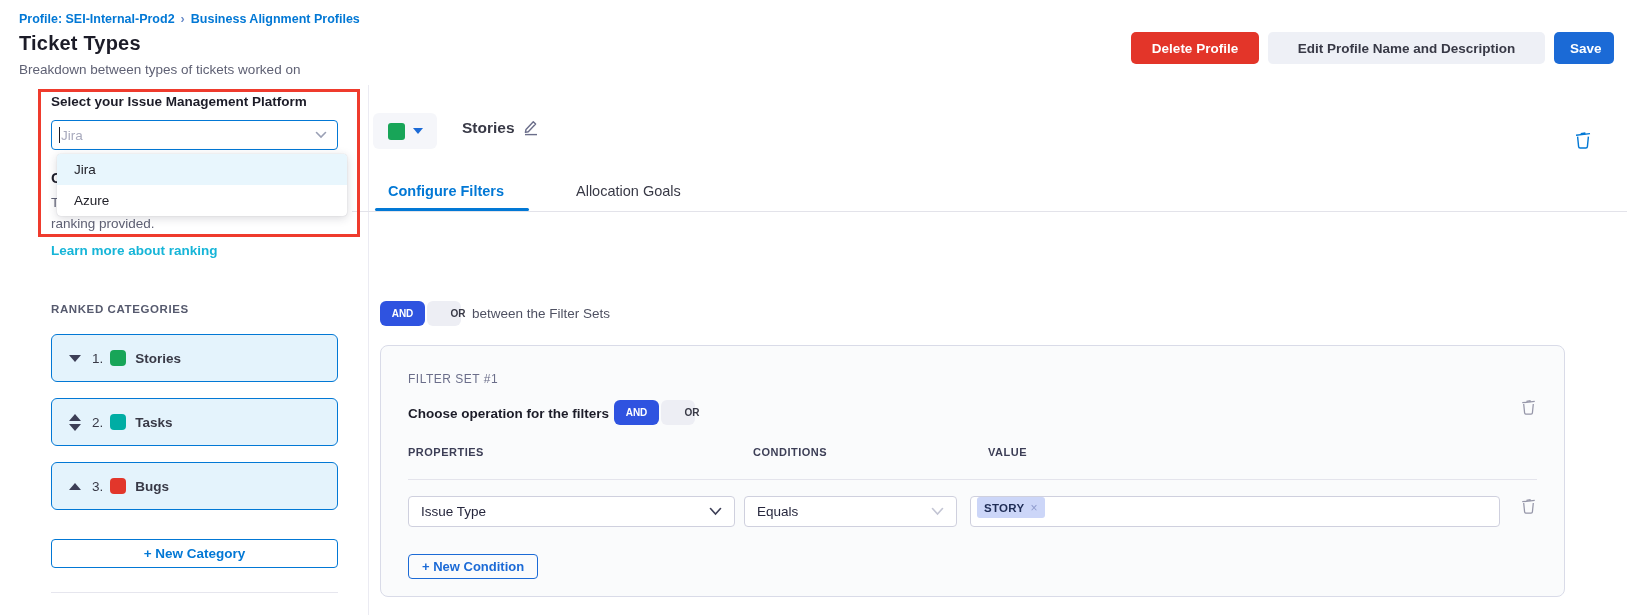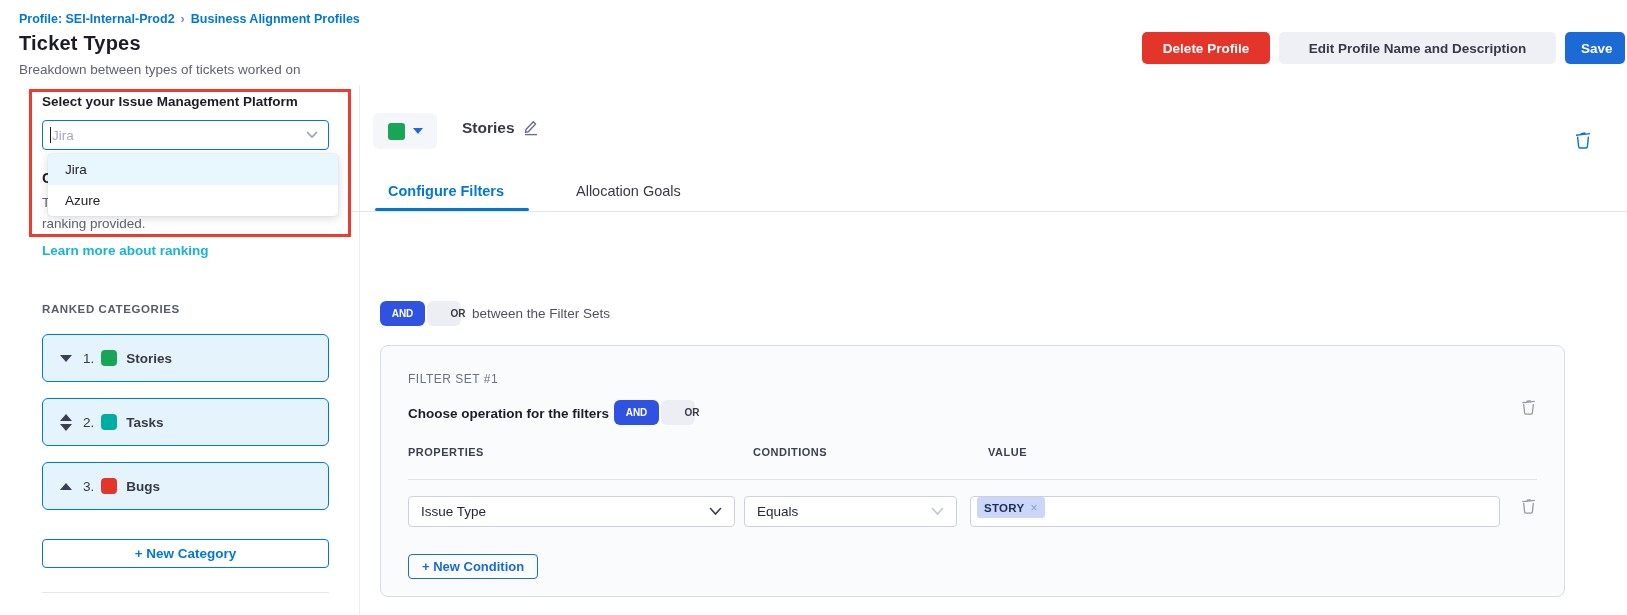--- a/index.html
+++ b/index.html
@@ -4,28 +4,28 @@
 <style>
   * { margin:0; padding:0; box-sizing:border-box; }
   html,body { width:1627px; height:615px; background:#fff; font-family:"Liberation Sans","DejaVu Sans",sans-serif; overflow:hidden; }
   .page { position:relative; width:1627px; height:615px; background:#fff; }
 
   
   .breadcrumb { position:absolute; left:19px; top:12px; font-size:12.5px; font-weight:600; color:#0278d5; }
   .breadcrumb .sep { color:#6b8cc9; margin:0 6px; font-weight:700; }
   .page-title { position:absolute; left:19px; top:32px; font-size:20px; font-weight:700; color:#1c1c28; letter-spacing:.2px; }
   .page-subtitle { position:absolute; left:19px; top:62px; font-size:13.5px; color:#5f6174; }
-  .hdr-buttons { position:absolute; top:32px; left:1131px; height:32px; display:flex; gap:9px;margin-left:11px; }
+  .hdr-buttons { position:absolute; top:32px; left:1131px; height:32px; display:flex; gap:9px; }
   .btn { height:32px; border:none; border-radius:5px; font-family:inherit; font-size:13.5px; font-weight:700; padding:0 16px; cursor:pointer; white-space:nowrap; }
   .btn-delete { background:#e33529; color:#fff; width:128px; }
   .btn-edit { background:#eef0f6; color:#383946; width:277px; }
   .btn-save { background:#1b6ad6; color:#fff; width:60px; }
 
   
-  .sidebar { position:absolute; left:8px; top:85px; width:352px; bottom:0; border-right:1px solid #ebebf2; background:#fff; }
+  .sidebar { position:absolute; left:17px; top:85px; width:352px; bottom:0; border-right:1px solid #ebebf2; background:#fff; }
   .annotation-box { position:absolute; left:21px; top:4px; width:322px; height:148px; border:3px solid #ef3b2d; z-index:9; pointer-events:none; }
   .plat-label { position:absolute; left:34px; top:9px; font-size:13.5px; font-weight:700; color:#1c1c28; }
   .plat-input { position:absolute; left:34px; top:35px; width:287px; height:30px; border:1.5px solid #0278d5; border-radius:4px; background:#fff; display:flex; align-items:center; padding:0 10px 0 7px; }
   .caret-bar { width:1px; height:16px; background:#1c1c28; margin-right:1px; }
   .plat-input .ph { font-size:13.5px; color:#a8aabd; flex:1; }
   .dropdown { position:absolute; left:40px; top:69px; width:290px; background:#fff; border-radius:4px; box-shadow:0 2px 10px rgba(40,41,61,.18), 0 0 1px rgba(40,41,61,.25); z-index:5; overflow:hidden; }
   .dd-option { height:31px; display:flex; align-items:center; padding-left:17px; font-size:13.5px; color:#22222a; cursor:pointer; }
   .dd-option.hl { background:#e8f6fd; }
   .obscured-c { position:absolute; left:34px; top:84px; font-size:15px; font-weight:700; color:#1c1c28; z-index:1; }
   .obscured-t { position:absolute; left:34px; top:110px; font-size:13.5px; color:#5f6174; z-index:1; }

